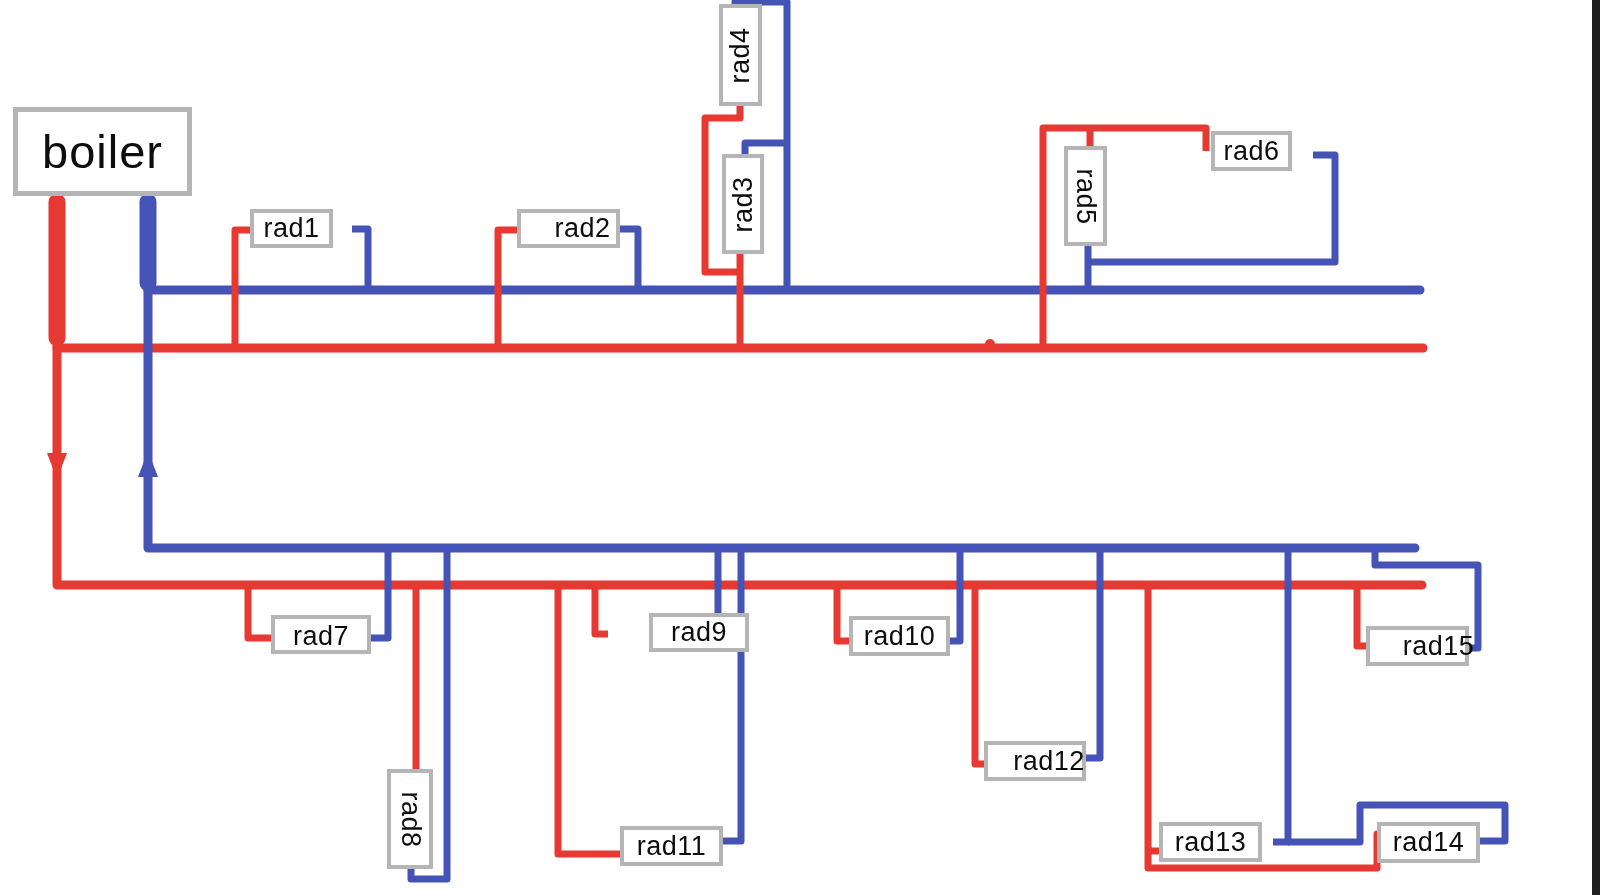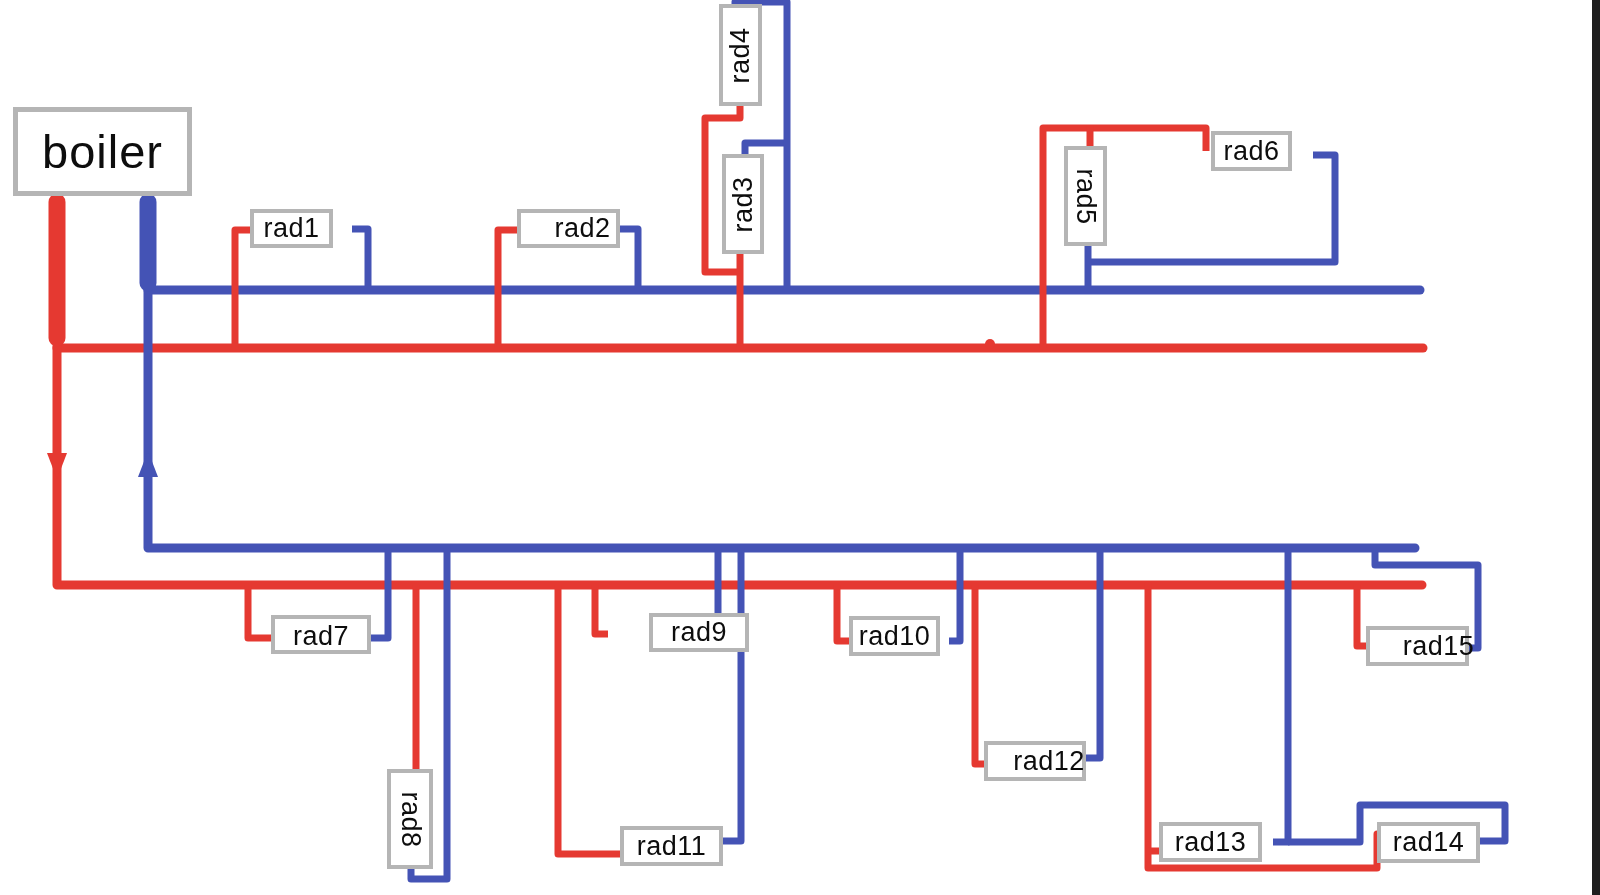--- a/index.html
+++ b/index.html
@@ -16,21 +16,21 @@
   
   #b-rad1{left:250px;top:209px;width:83px;height:39px;}
   #b-rad2{left:517px;top:209px;width:103px;height:39px;padding-left:28px;}
   #b-rad3{left:722px;top:154px;width:42px;height:100px;}
   #b-rad4{left:719px;top:4px;width:43px;height:102px;}
   #b-rad5{left:1064px;top:146px;width:43px;height:100px;}
   #b-rad6{left:1211px;top:131px;width:81px;height:40px;}
   #b-rad7{left:271px;top:615px;width:100px;height:39px;align-items:flex-end;}
   #b-rad8{left:387px;top:769px;width:46px;height:100px;}
   #b-rad9{left:609px;top:613px;width:100px;height:39px;margin-left:40px;}
-  #b-rad10{left:849px;top:616px;width:91px;height:40px;}
+  #b-rad10{left:849px;top:616px;width:101px;height:40px;}
   #b-rad11{left:620px;top:826px;width:103px;height:40px;}
   #b-rad12{left:984px;top:741px;width:102px;height:40px;padding-left:28px;}
   #b-rad13{left:1159px;top:822px;width:103px;height:40px;}
   #b-rad14{left:1377px;top:822px;width:103px;height:41px;justify-content:center;}
   #b-rad15{left:1366px;top:626px;width:103px;height:40px;padding-left:42px;}
   .red{stroke:#e53931;fill:none;}
   .blue{stroke:#4453b5;fill:none;}
 </style>
 </head>
 <body>

